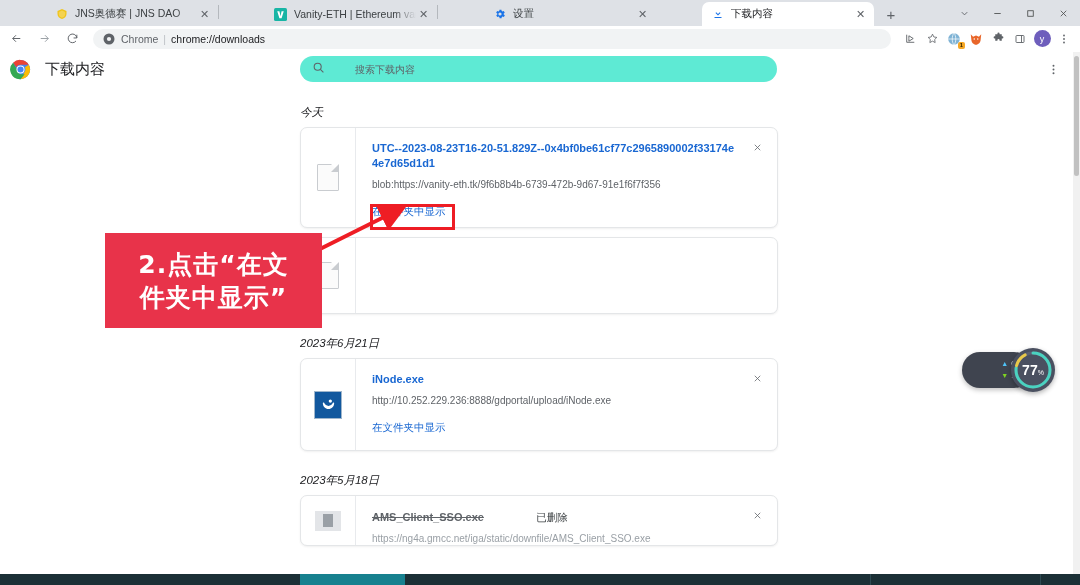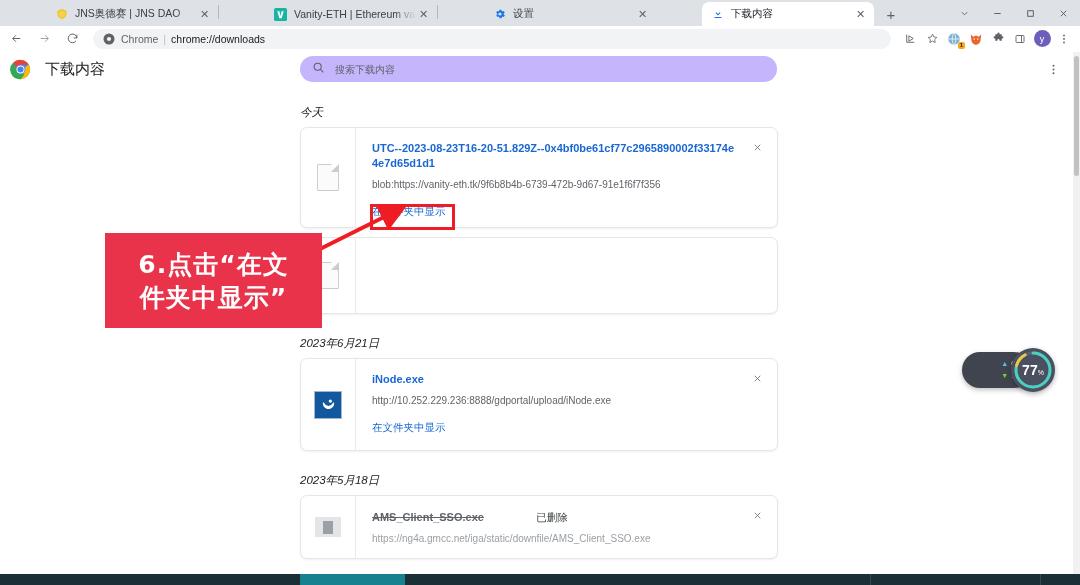--- a/index.html
+++ b/index.html
@@ -121,22 +121,22 @@
     display: flex; align-items: center;
     padding-left: 10px;
   }
   .chrome-logo { width: 21px; height: 21px; flex: 0 0 21px; }
   .page-title {
     font-size: 15px; color: #202124; margin-left: 14px; font-weight: 400;
   }
   .search-wrap {
     position: absolute; left: 300px; top: 4px;
     width: 477px; height: 26px;
-    background: #c4b5fd; border-radius: 13px;
-    display: flex; align-items: center; padding: 0 12px;
+    background: #5eead4; border-radius: 13px;
+    display: flex; align-items: center; padding: 0 12px; gap: 20px;
   }
   .search-icon { color: #5f6368; margin-right: 10px; flex: 0 0 13px; }
   .search-input {
     border: 0; background: transparent; outline: none;
     font-size: 10px; color: #5f6368;
     font-family: "Liberation Sans", sans-serif; width: 100%;
   }
   .search-input::placeholder { color: #5f6368; }
   .page-more {
     position: absolute; right: 18px; top: 8px;
@@ -535,21 +535,21 @@
                   <path d="M6 6l12 12M18 6L6 18"></path>
                 </svg>
             </div>
           </div>
         </div>
       </div>
 
       <div style="margin-top:22px">
         <div class="dl-group-date">2023年5月18日</div>
 
-        <div class="dl-card" style="height:64px;justify-content:space-between;">
+        <div class="dl-card" style="height:51px;justify-content:space-between;">
           <div class="dl-icon-col">
             <div class="ic-exe-gray">
                 <i></i>
               </div>
           </div>
           <div class="dl-body" style="padding-top:11px;">
             <div>
               <span class="dl-name removed">AMS_Client_SSO.exe</span>
               <span class="dl-status">已删除</span>
             </div>
@@ -571,21 +571,21 @@
   <svg class="anno-arrow" width="120" height="80">
     <defs>
       <marker id="ah" markerWidth="7" markerHeight="7" refX="5" refY="3.5" orient="auto">
         <polygon points="0 0, 7 3.5, 0 7" fill="#ee1d24"></polygon>
       </marker>
     </defs>
     <line x1="18" y1="55" x2="100" y2="14" stroke="#ee1d24" stroke-width="4" marker-end="url(#ah)"></line>
   </svg>
 
   <div class="anno-box">
-    <div>6.点击“在文</div>
+    <div>2.点击“在文</div>
     <div>件夹中显示”</div>
   </div>
 
   <div class="speed-widget">
     <div class="speed-pill">
       <div class="speed-row">
         <span class="speed-arrow speed-up">▲</span>
         <span>0.6</span>
         <span class="speed-unit">K/s</span>
       </div>

